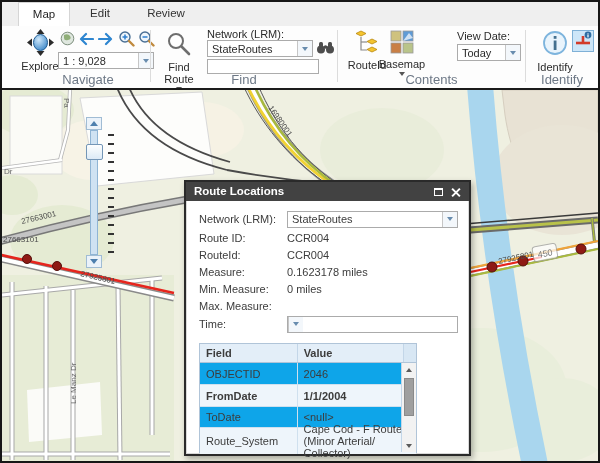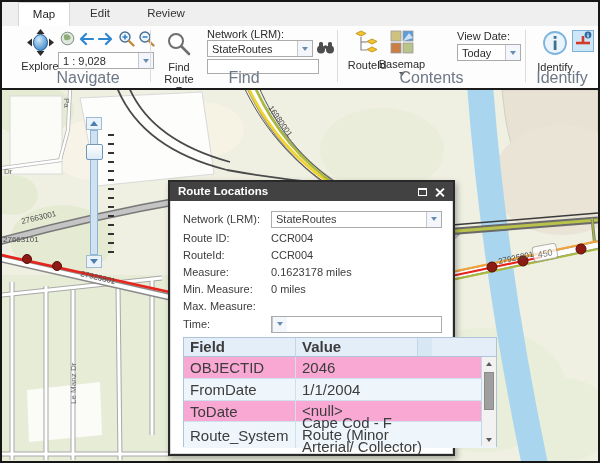--- a/index.html
+++ b/index.html
@@ -12,21 +12,21 @@
   .tab{position:absolute;top:0;height:24px;line-height:23px;text-align:center;font-size:11.5px;color:#333;cursor:default;}
   .tab.active{background:#fff;border:1px solid #d5d5d5;border-bottom:none;color:#1e1e1e;}
   .tab-map{left:16px;width:52px;}
   .tab-edit{left:70px;width:56px;}
   .tab-review{left:128px;width:72px;}
 
   
   .ribbon{position:absolute;left:0;top:24px;width:596px;height:62px;background:#fdfdfd;}
   .rgroup{position:absolute;top:0;height:62px;}
   .gsep{position:absolute;top:4px;height:52px;width:1px;background:#dcdcdc;}
-  .group-label{position:absolute;bottom:1px;left:0;width:100%;text-align:center;font-size:16px;color:#6d7886;}
+  .group-label{position:absolute;bottom:1px;left:0;width:100%;text-align:center;font-size:13px;color:#6d7886;}
   .bigbtn{position:absolute;display:flex;flex-direction:column;align-items:center;cursor:default;}
   .bigbtn .blabel{font-size:11px;color:#2b2b2b;margin-top:1px;line-height:11px;text-align:center;}
   .smallicon{position:absolute;width:18px;height:17px;display:flex;align-items:center;justify-content:center;}
   .combo{position:absolute;height:17px;background:#fff;border:1px solid #ababab;display:flex;align-items:center;font-size:11px;color:#2b2b2b;}
   .combo .ctext{flex:1;padding-left:4px;white-space:nowrap;overflow:hidden;}
   .arrbox{width:15px;height:100%;border-left:1px solid #c6c6c6;background:#f3f7fb;display:flex;align-items:center;justify-content:center;}
   .arr{width:0;height:0;border-left:3.5px solid transparent;border-right:3.5px solid transparent;border-top:4.5px solid #688cae;}
   .tinyarr{width:0;height:0;border-left:3px solid transparent;border-right:3px solid transparent;border-top:4px solid #555;}
   .rlabel{position:absolute;font-size:11px;color:#2b2b2b;white-space:nowrap;}
   .inputbox{position:absolute;height:15px;background:#fff;border:1px solid #ababab;font-size:11px;}
@@ -41,47 +41,47 @@
   
   .zslider{position:absolute;left:84px;top:27px;width:30px;height:152px;}
   .zbtn{position:absolute;left:0;width:16px;height:13px;background:#eaf2fa;border:1px solid #a0bcd4;display:flex;align-items:center;justify-content:center;}
   .zbtn .up{width:0;height:0;border-left:4px solid transparent;border-right:4px solid transparent;border-bottom:5px solid #4d7fae;}
   .zbtn .dn{width:0;height:0;border-left:4px solid transparent;border-right:4px solid transparent;border-top:5px solid #4d7fae;}
   .ztrack{position:absolute;left:4px;top:13px;width:8px;height:125px;background:#cfe2f2;border:1px solid #8fb4d4;}
   .zthumb{position:absolute;left:0px;top:27px;width:17px;height:16px;background:linear-gradient(#fdfefe,#dceaf6);border:1px solid #7496b6;border-radius:2px;}
   .zticks{position:absolute;left:22px;top:17px;width:6px;height:122px;background:repeating-linear-gradient(to bottom,#333 0 2px,transparent 2px 9px);}
 
   
-  .dlg{position:absolute;left:166px;top:90px;width:287px;height:276px;border:2px solid #2a2a2a;background:#fff;box-shadow:2px 3px 6px rgba(0,0,0,.3);}
+  .dlg{position:absolute;left:182px;top:90px;width:287px;height:276px;border:2px solid #2a2a2a;background:#fff;box-shadow:2px 3px 6px rgba(0,0,0,.3);}
   .dlg-title{position:absolute;left:0;top:0;right:0;height:19px;background:#424242;color:#fff;font-size:11.5px;font-weight:bold;line-height:19px;padding-left:8px;}
   .tbtn{position:absolute;top:3px;width:14px;height:13px;display:flex;align-items:center;justify-content:center;cursor:default;}
   .maxglyph{width:9px;height:8px;border:1px solid #fff;border-top:2px solid #fff;}
   .xglyph{position:relative;width:10px;height:10px;}
   .xglyph::before,.xglyph::after{content:"";position:absolute;left:4px;top:0;width:2px;height:11px;background:#fff;}
   .xglyph::before{transform:rotate(45deg);}
   .xglyph::after{transform:rotate(-45deg);}
   .dlg-body{position:absolute;left:0;top:19px;right:0;bottom:0;background:#fff;padding:8px 10px 0 12px;border:1px solid #d9d9d9;border-top:none;}
   .frow{display:flex;align-items:center;height:17px;font-size:11px;color:#3c3c3c;}
   .frow.comborow{height:20px;}
   .frow .flab{width:88px;flex:none;}
   .frow .fval{flex:1;}
   .fcombo{flex:1;height:17px;border:1px solid #ababab;background:#fff;display:flex;align-items:center;}
   .fcombo .ctext{flex:1;padding-left:4px;font-size:11px;white-space:nowrap;overflow:hidden;}
 
   
-  .ftable{margin-top:3px;width:314px;height:110px;border:1px solid #b0c4d8;font-size:15px;color:#3c3c3c;position:relative;}
+  .ftable{margin-top:9px;width:218px;height:110px;border:1px solid #b0c4d8;font-size:11px;color:#3c3c3c;position:relative;}
   .thead{display:flex;height:19px;background:#e3eef8;font-weight:bold;border-bottom:1px solid #b0c4d8;}
   .thead .c1{width:112px;padding-left:6px;line-height:18px;border-right:1px solid #c3d6e8;}
   .thead .c2{width:121px;padding-left:6px;line-height:18px;}
   .thead .c3{width:15px;background:#d8e7f4;border-left:1px solid #c3d6e8;}
-  .trow{display:flex;border-bottom:1px solid #cfe0ee;background:#f9a8d4;}
+  .trow{display:flex;border-bottom:1px solid #cfe0ee;background:#0ea5e9;}
   .trow.alt{background:#eef5fb;}
   .trow .c1{width:112px;padding-left:6px;border-right:1px solid #cfe0ee;display:flex;align-items:center;}
   .trow .c2{width:136px;padding:1px 2px 1px 6px;display:flex;align-items:center;line-height:12px;word-break:break-word;}
-  .r1{height:22px;} .r2{height:22px;} .r3{height:21px;} .r4{height:26px;border-bottom:none;}
+  .r1{height:22px;} .r2{height:22px;font-weight:bold;} .r3{height:21px;} .r4{height:26px;border-bottom:none;}
   .vscroll{position:absolute;right:0;top:19px;bottom:0;width:15px;background:#f2f2f2;border-left:1px solid #c3d6e8;}
   .sbtn{position:absolute;left:0;width:14px;height:13px;display:flex;align-items:center;justify-content:center;}
   .sup{width:0;height:0;border-left:3.5px solid transparent;border-right:3.5px solid transparent;border-bottom:4.5px solid #5a5a5a;}
   .sdn{width:0;height:0;border-left:3.5px solid transparent;border-right:3.5px solid transparent;border-top:4.5px solid #5a5a5a;}
   .sthumb{position:absolute;left:2px;top:15px;width:10px;height:38px;background:#9f9f9f;border:1px solid #8a8a8a;}
 </style>
 </head>
 <body>
 
 <div class="screen">

